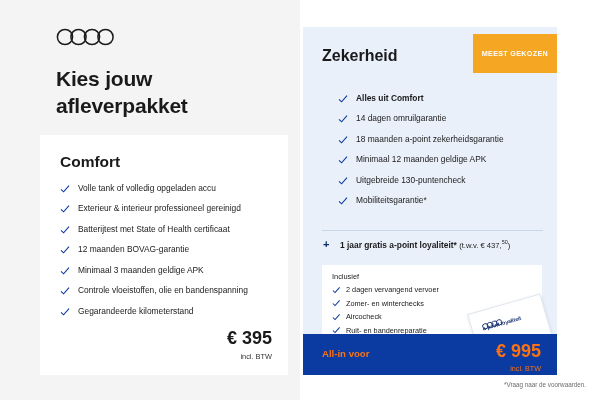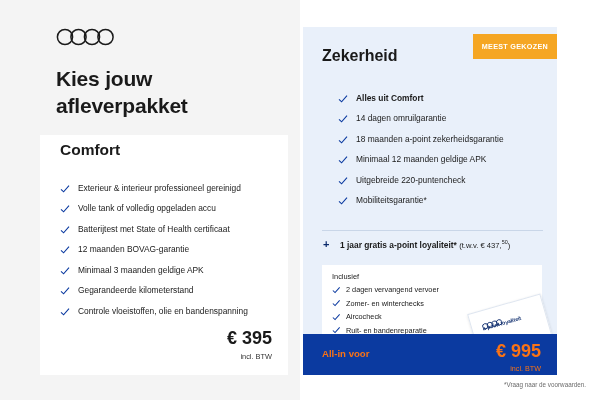--- a/index.html
+++ b/index.html
@@ -26,21 +26,21 @@
     position: absolute; left: 56px; top: 66px; width: 210px;
     font-size: 21px; font-weight: bold; color: #1a1a1a;
     line-height: 1.28; letter-spacing: -0.2px;
   }
   .comfort-card {
     position: absolute; left: 40px; top: 135px;
     width: 248px; height: 240px;
     background: #ffffff;
   }
   .card-title {
-    position: absolute; left: 20px; top: 6px;
+    position: absolute; left: 20px; top: 18px;
     font-size: 15.5px; font-weight: bold; color: #1a1a1a;
   }
   .feat-list {
     position: absolute; left: 20px; top: 48px; right: 14px;
     margin: 0; padding: 0; list-style: none;
   }
   .feat {
     position: relative; padding-left: 18px; margin-bottom: 8.5px;
     font-size: 8.4px; color: #1a1a1a; line-height: 1.42;
   }
@@ -60,21 +60,21 @@
 
   
   .right {
     position: absolute; left: 303px; top: 27px; width: 254px; height: 348px;
     background: #e9f0fa;
   }
   .badge {
     position: absolute; right: -0px; top: 7px;
     background: #f5a623; color: #ffffff;
     font-size: 7.2px; font-weight: bold; letter-spacing: 0.3px;
-    padding: 8px 9px;
+    padding: 15px 9px;
   }
   .r-title {
     position: absolute; left: 19px; top: 20px;
     font-size: 16px; font-weight: bold; color: #1a1a1a;
   }
   .r-list {
     position: absolute; left: 19px; top: 50px; right: 12px;
     margin: 16px; padding: 0; list-style: none;
   }
   .r-feat {
@@ -174,36 +174,36 @@
     <div class="comfort-card">
       <div class="card-title">Comfort</div>
 
       <ul class="feat-list">
         <li class="feat">
           <span class="ck">
             <svg viewBox="0 0 10 10" width="10" height="10">
                 <path d="M1 5.3 L3.6 7.8 L9 1.6" fill="none" stroke="#0b3aa0" stroke-width="1.1"></path>
               </svg>
           </span>
+          <span>Volle tank of volledig opgeladen accu</span>
+        </li>
+        <li class="feat">
+          <span class="ck">
+            <svg viewBox="0 0 10 10" width="10" height="10">
+                <path d="M1 5.3 L3.6 7.8 L9 1.6" fill="none" stroke="#0b3aa0" stroke-width="1.1"></path>
+              </svg>
+          </span>
           <span>Exterieur &amp; interieur professioneel gereinigd</span>
         </li>
         <li class="feat">
           <span class="ck">
             <svg viewBox="0 0 10 10" width="10" height="10">
                 <path d="M1 5.3 L3.6 7.8 L9 1.6" fill="none" stroke="#0b3aa0" stroke-width="1.1"></path>
               </svg>
           </span>
-          <span>Volle tank of volledig opgeladen accu</span>
-        </li>
-        <li class="feat">
-          <span class="ck">
-            <svg viewBox="0 0 10 10" width="10" height="10">
-                <path d="M1 5.3 L3.6 7.8 L9 1.6" fill="none" stroke="#0b3aa0" stroke-width="1.1"></path>
-              </svg>
-          </span>
           <span>Batterijtest met State of Health certificaat</span>
         </li>
         <li class="feat">
           <span class="ck">
             <svg viewBox="0 0 10 10" width="10" height="10">
                 <path d="M1 5.3 L3.6 7.8 L9 1.6" fill="none" stroke="#0b3aa0" stroke-width="1.1"></path>
               </svg>
           </span>
           <span>12 maanden BOVAG-garantie</span>
         </li>
@@ -214,29 +214,29 @@
               </svg>
           </span>
           <span>Minimaal 3 maanden geldige APK</span>
         </li>
         <li class="feat">
           <span class="ck">
             <svg viewBox="0 0 10 10" width="10" height="10">
                 <path d="M1 5.3 L3.6 7.8 L9 1.6" fill="none" stroke="#0b3aa0" stroke-width="1.1"></path>
               </svg>
           </span>
+          <span>Controle vloeistoffen, olie en bandenspanning</span>
+        </li>
+        <li class="feat">
+          <span class="ck">
+            <svg viewBox="0 0 10 10" width="10" height="10">
+                <path d="M1 5.3 L3.6 7.8 L9 1.6" fill="none" stroke="#0b3aa0" stroke-width="1.1"></path>
+              </svg>
+          </span>
           <span>Gegarandeerde kilometerstand</span>
-        </li>
-        <li class="feat">
-          <span class="ck">
-            <svg viewBox="0 0 10 10" width="10" height="10">
-                <path d="M1 5.3 L3.6 7.8 L9 1.6" fill="none" stroke="#0b3aa0" stroke-width="1.1"></path>
-              </svg>
-          </span>
-          <span>Controle vloeistoffen, olie en bandenspanning</span>
         </li>
       </ul>
 
       <div class="price-block">
         <div class="price-left">€ 395</div>
         <div class="price-sub">incl. BTW</div>
       </div>
     </div>
   </div>
 
@@ -278,21 +278,21 @@
             </svg>
         </span>
         <span>Minimaal 12 maanden geldige APK</span>
       </li>
       <li class="r-feat">
         <span class="ck">
           <svg viewBox="0 0 10 10" width="10" height="10">
               <path d="M1 5.3 L3.6 7.8 L9 1.6" fill="none" stroke="#0b3aa0" stroke-width="1.1"></path>
             </svg>
         </span>
-        <span>Uitgebreide 220-puntencheck</span>
+        <span>Uitgebreide 130-puntencheck</span>
       </li>
       <li class="r-feat">
         <span class="ck">
           <svg viewBox="0 0 10 10" width="10" height="10">
               <path d="M1 5.3 L3.6 7.8 L9 1.6" fill="none" stroke="#0b3aa0" stroke-width="1.1"></path>
             </svg>
         </span>
         <span>Mobiliteitsgarantie*</span>
       </li>
     </ul>

